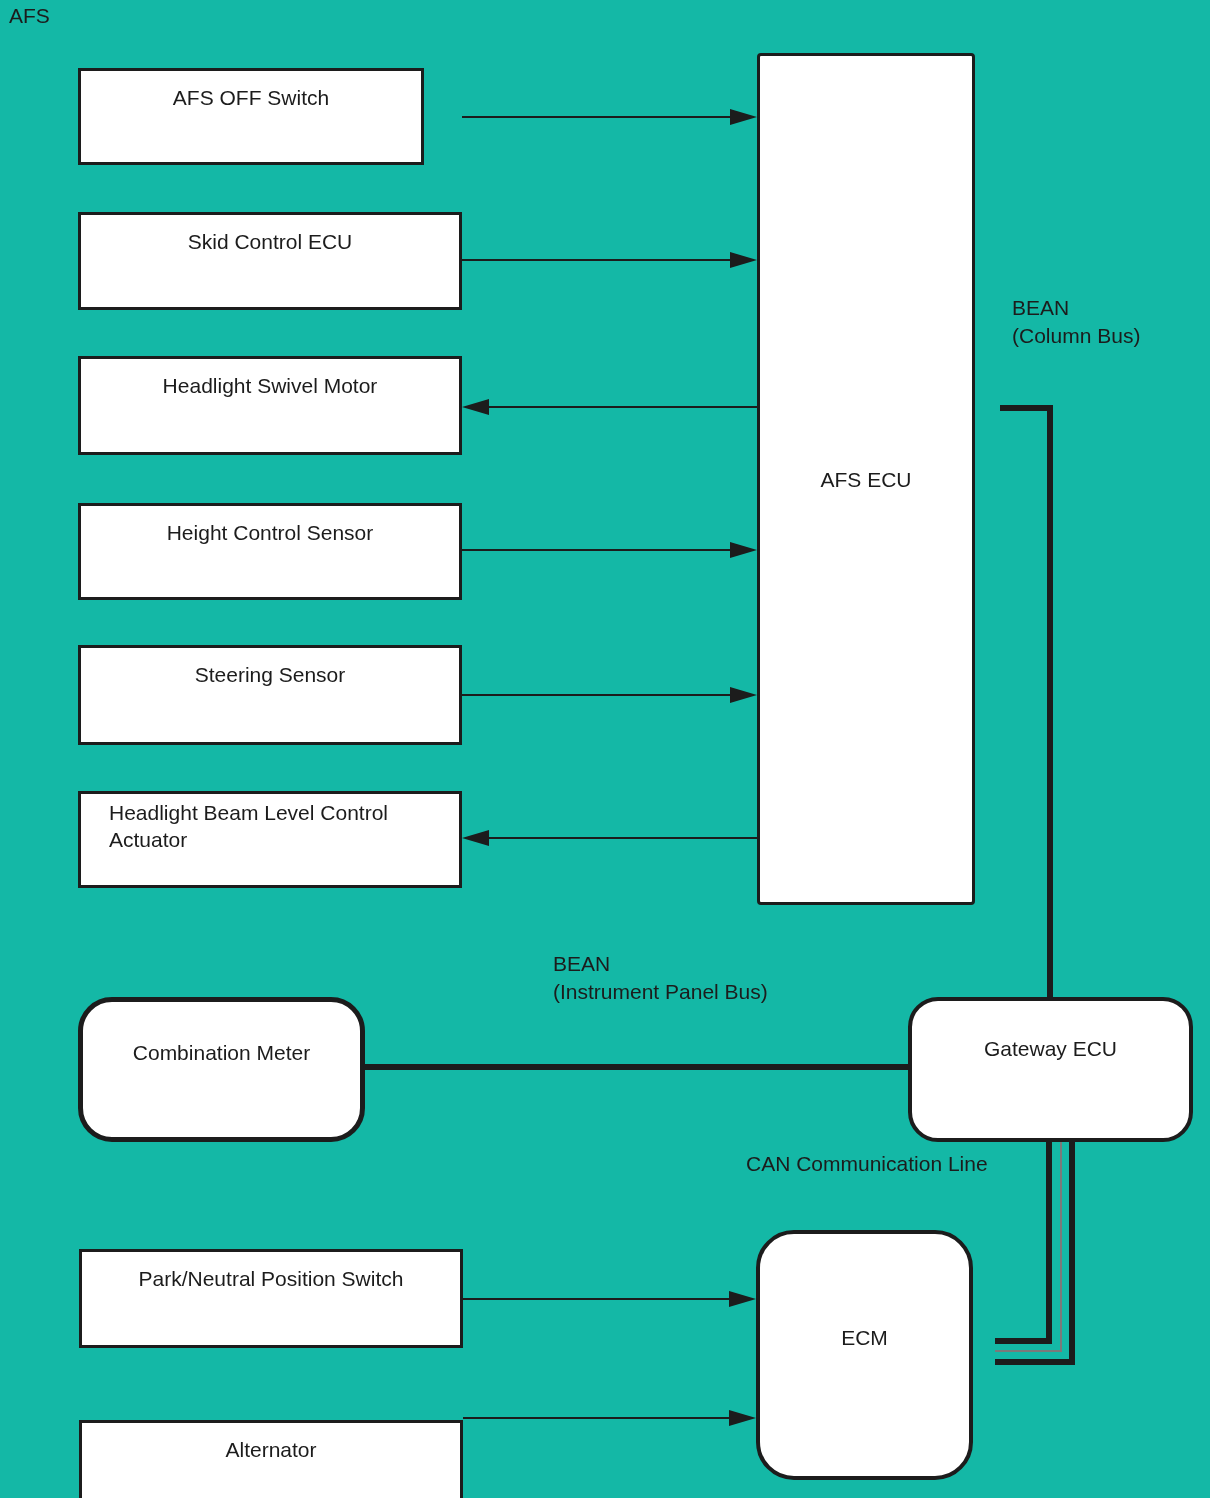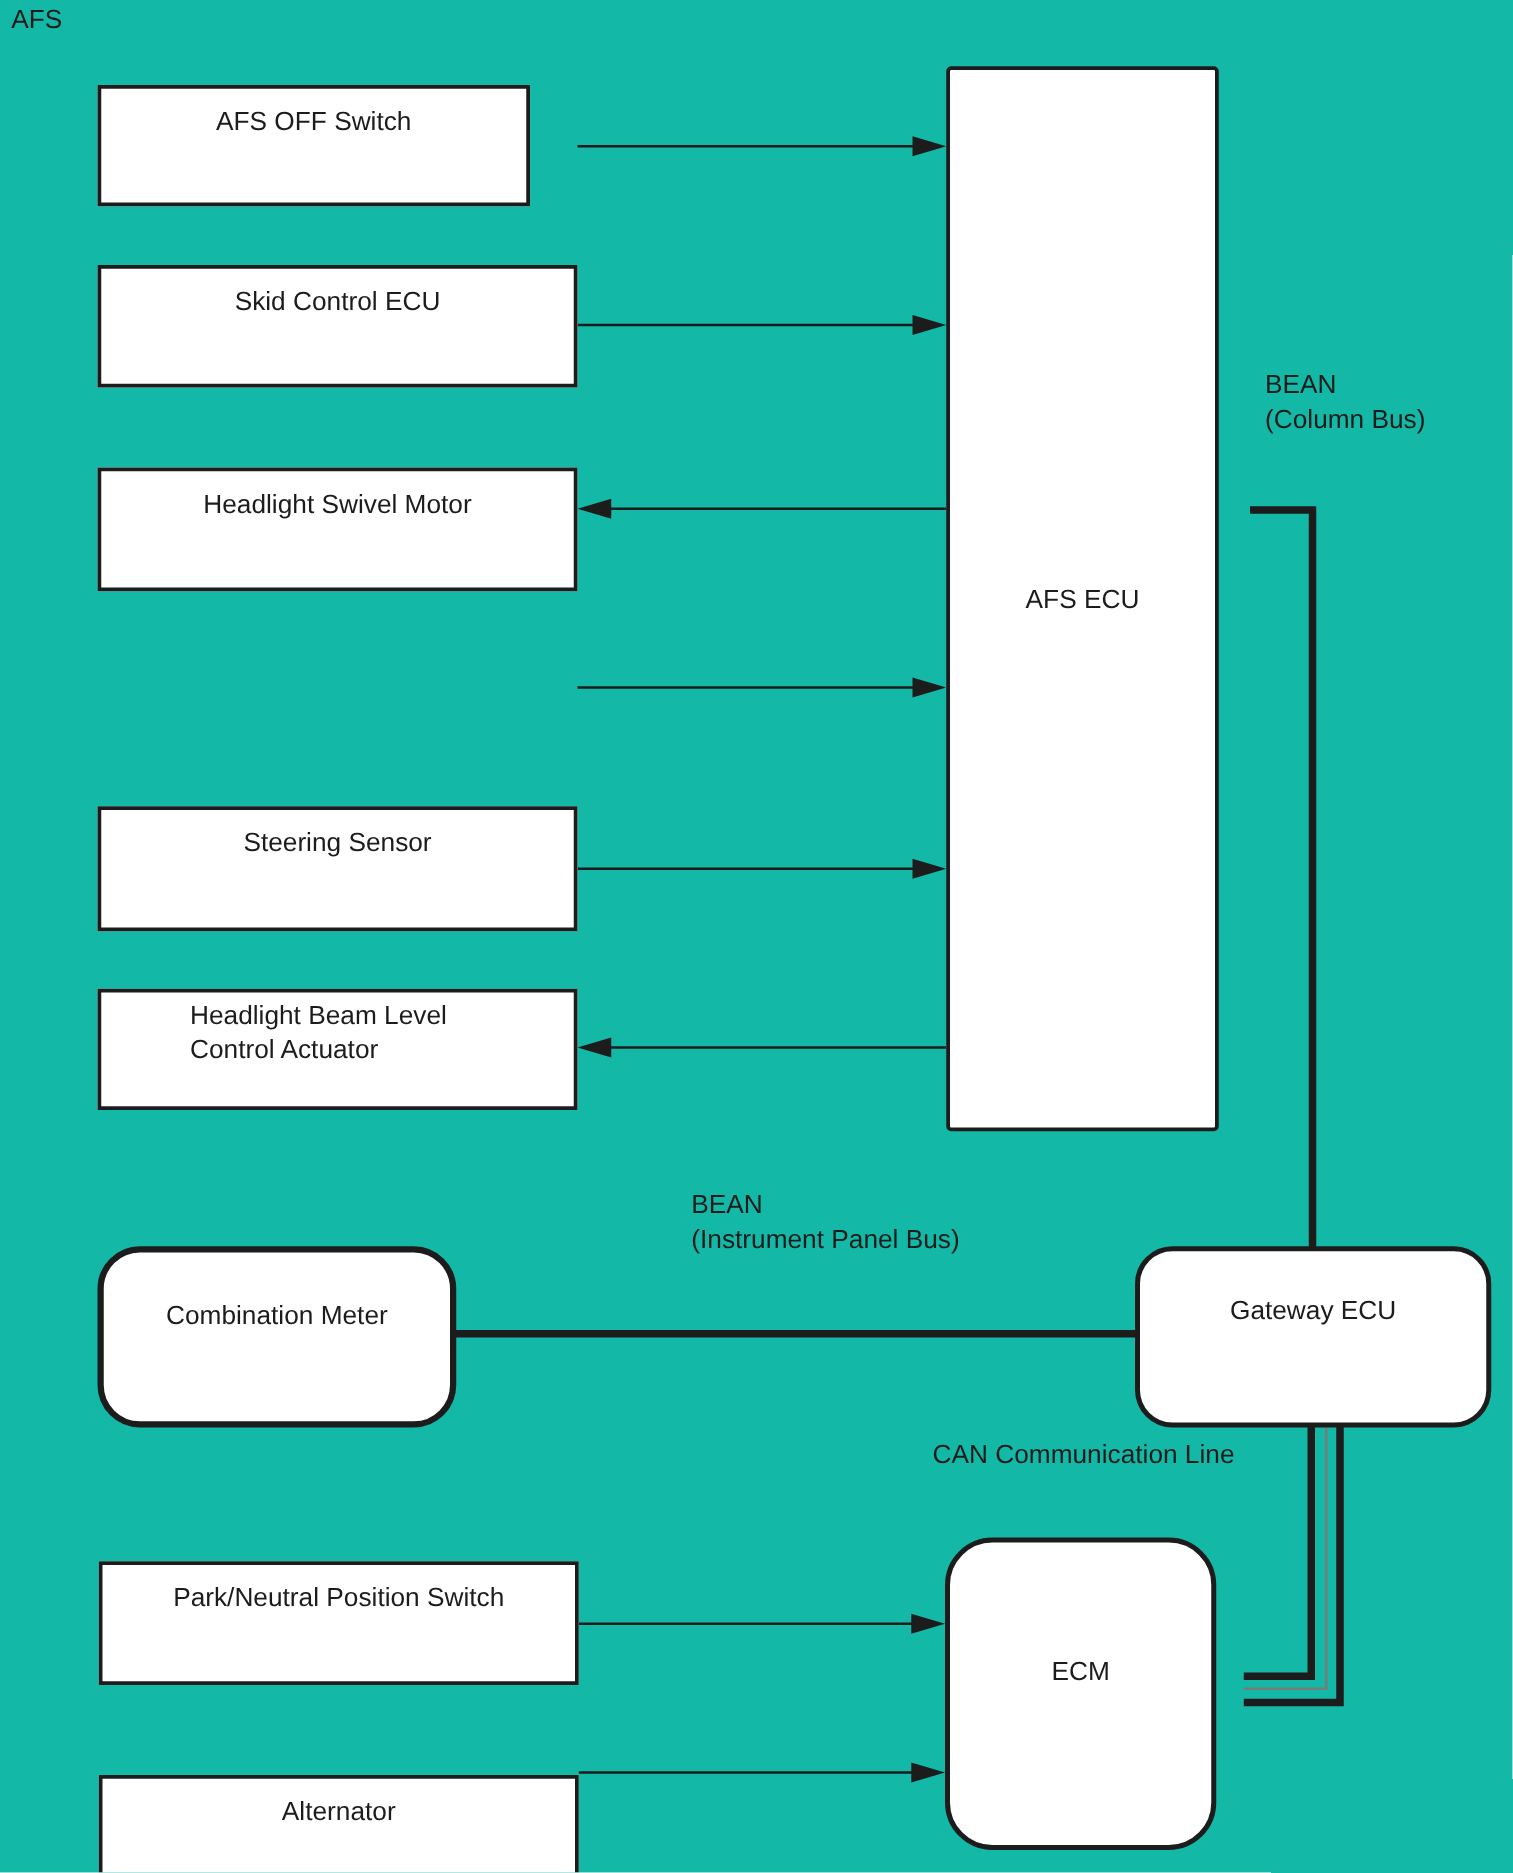--- a/index.html
+++ b/index.html
@@ -104,31 +104,34 @@
   </div>
 
   <div class="node rect-node" style="left:78px; top:68px; width:346px; height:97px;">
     <span>AFS OFF Switch</span>
   </div>
 
   <div class="node rect-node" style="left:78px; top:212px; width:384px; height:98px;">
     <span>Skid Control ECU</span>
   </div>
 
-  <div class="node rect-node" style="left:78px; top:356px; width:384px; height:99px;margin-top:18px;">
+  <div class="node rect-node" style="left:78px; top:356px; width:384px; height:99px;">
     <span>Headlight Swivel Motor</span>
   </div>
 
+  <div class="node rect-node" style="left:78px; top:503px; width:384px; height:97px;">
+    <span>Height Control Sensor</span>
+  </div>
 
   <div class="node rect-node" style="left:78px; top:645px; width:384px; height:100px;">
     <span>Steering Sensor</span>
   </div>
 
   <div class="node rect-node left-text" style="left:78px; top:791px; width:384px; height:97px;">
-    <span style="white-space:normal;margin-left:43px;">Headlight Beam Level Control Actuator</span>
+    <span style="white-space:normal;">Headlight Beam Level Control Actuator</span>
   </div>
 
   <div class="node round-node" style="left:757px; top:53px; width:218px; height:852px; border-width:3px; border-radius:4px;">
     <span>AFS ECU</span>
   </div>
 
   <div class="node round-node" style="left:78px; top:997px; width:287px; height:145px; border-width:5px; border-radius:34px; padding-bottom:34px;">
     <span>Combination Meter</span>
   </div>
 

